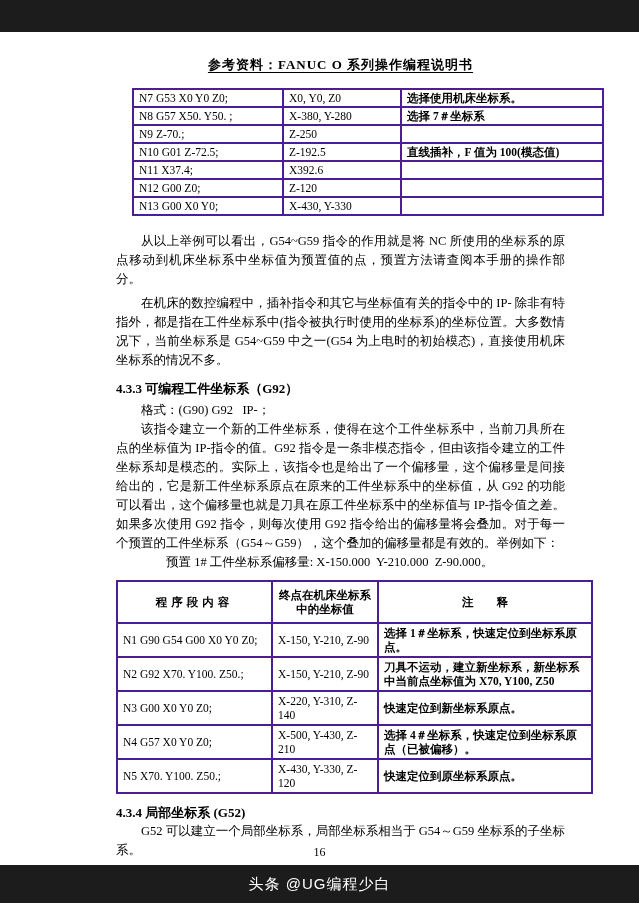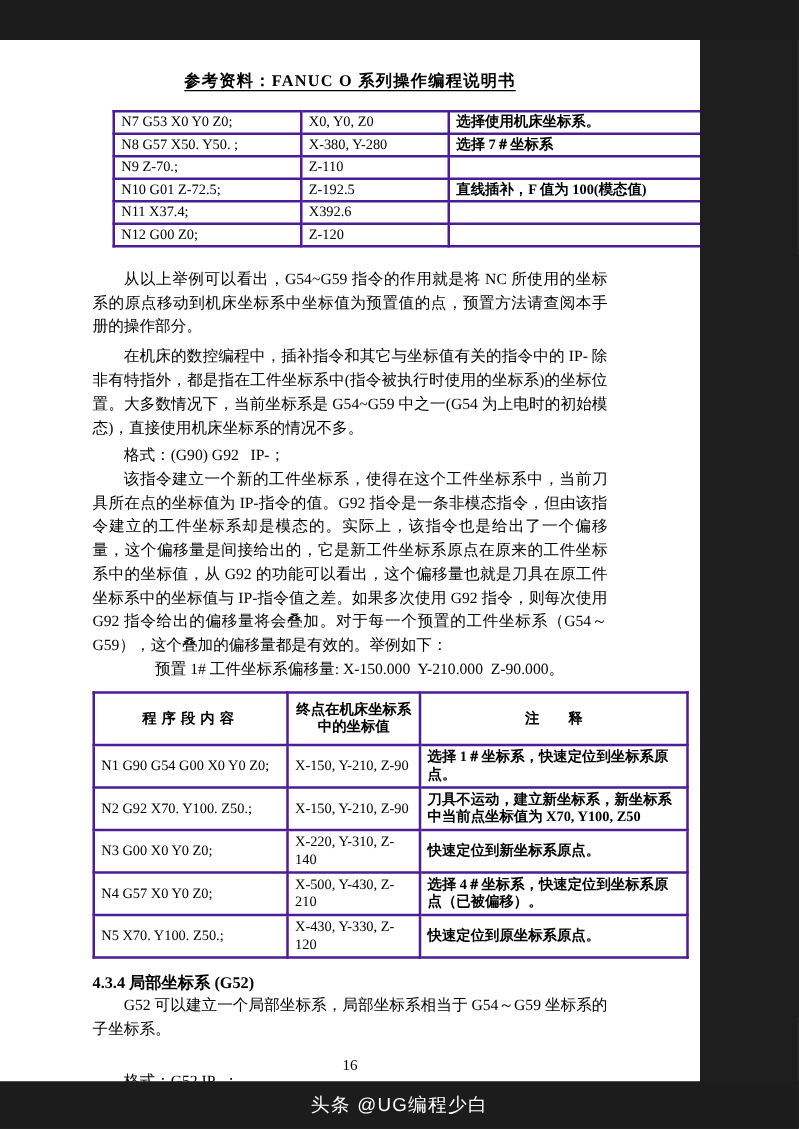--- a/index.html
+++ b/index.html
@@ -12,22 +12,22 @@
   .top-bar { position:absolute; top:0; left:0; width:639px; height:32px; background:#1c1c1c; }
   .bottom-bar {
     position:absolute; bottom:0; left:0; width:639px; height:38px; background:#1c1c1c;
     display:flex; align-items:center; justify-content:center;
   }
   .watermark {
     color:#ffffff; font-size:15px; letter-spacing:1px;
     font-family:"Liberation Sans","DejaVu Sans",sans-serif;
   }
   .page {
-    position:absolute; top:32px; left:0; width:560px; height:840px;
-    background:#ffffff; color:#000; padding:24px 74px 0 74px; overflow:hidden;
+    position:absolute; top:32px; left:0; width:639px; height:840px;
+    background:#ffffff; color:#000; padding:24px 74px 0 116px; overflow:hidden;
   }
   .doc-header {
     text-align:center; font-weight:bold; font-size:13px;
     text-decoration:underline; text-underline-offset:3px;
     margin-bottom:14px; letter-spacing:1px;
   }
   
   .tbl { border-collapse:collapse; table-layout:fixed; font-size:11.5px; line-height:14px; }
   .tbl td, .tbl th { border:2px solid #4c1d95; padding:2px 5px; vertical-align:middle; overflow:hidden; }
   .tbl .c3 { font-weight:bold; }
@@ -74,46 +74,52 @@
           <td class="c2">X0, Y0, Z0</td>
           <td class="c3">选择使用机床坐标系。</td>
         </tr>
         <tr>
           <td class="c1">N8 G57 X50. Y50. ;</td>
           <td class="c2">X-380, Y-280</td>
           <td class="c3">选择 7＃坐标系</td>
         </tr>
         <tr>
           <td class="c1">N9 Z-70.;</td>
-          <td class="c2">Z-110</td>
+          <td class="c2">Z-250</td>
           <td class="c3"></td>
         </tr>
         <tr>
           <td class="c1">N10 G01 Z-72.5;</td>
           <td class="c2">Z-192.5</td>
           <td class="c3">直线插补，F 值为 100(模态值)</td>
         </tr>
         <tr>
           <td class="c1">N11 X37.4;</td>
           <td class="c2">X392.6</td>
           <td class="c3"></td>
         </tr>
         <tr>
           <td class="c1">N12 G00 Z0;</td>
           <td class="c2">Z-120</td>
           <td class="c3"></td>
         </tr>
+        <tr>
+          <td class="c1">N13 G00 X0 Y0;</td>
+          <td class="c2">X-430, Y-330</td>
+          <td class="c3"></td>
+        </tr>
       </tbody>
     </table>
 
     <div class="body-text p-block">
       <p class="para">从以上举例可以看出，G54~G59 指令的作用就是将 NC 所使用的坐标系的原点移动到机床坐标系中坐标值为预置值的点，预置方法请查阅本手册的操作部分。</p>
       <p class="para p2">在机床的数控编程中，插补指令和其它与坐标值有关的指令中的 IP- 除非有特指外，都是指在工件坐标系中(指令被执行时使用的坐标系)的坐标位置。大多数情况下，当前坐标系是 G54~G59 中之一(G54 为上电时的初始模态)，直接使用机床坐标系的情况不多。</p>
     </div>
 
+    <div class="sec-h">4.3.3 可编程工件坐标系（G92）</div>
 
     <div class="body-text">
       <div class="line indent2 fmt">格式：(G90) G92   IP-；</div>
       <p class="para">该指令建立一个新的工件坐标系，使得在这个工件坐标系中，当前刀具所在点的坐标值为 IP-指令的值。G92 指令是一条非模态指令，但由该指令建立的工件坐标系却是模态的。实际上，该指令也是给出了一个偏移量，这个偏移量是间接给出的，它是新工件坐标系原点在原来的工件坐标系中的坐标值，从 G92 的功能可以看出，这个偏移量也就是刀具在原工件坐标系中的坐标值与 IP-指令值之差。如果多次使用 G92 指令，则每次使用 G92 指令给出的偏移量将会叠加。对于每一个预置的工件坐标系（G54～G59），这个叠加的偏移量都是有效的。举例如下：</p>
       <div class="line indent4">预置 1# 工件坐标系偏移量: X-150.000  Y-210.000  Z-90.000。</div>
     </div>
 
     <table class="tbl tbl2">
       <colgroup>
           <col style="width:155px">

